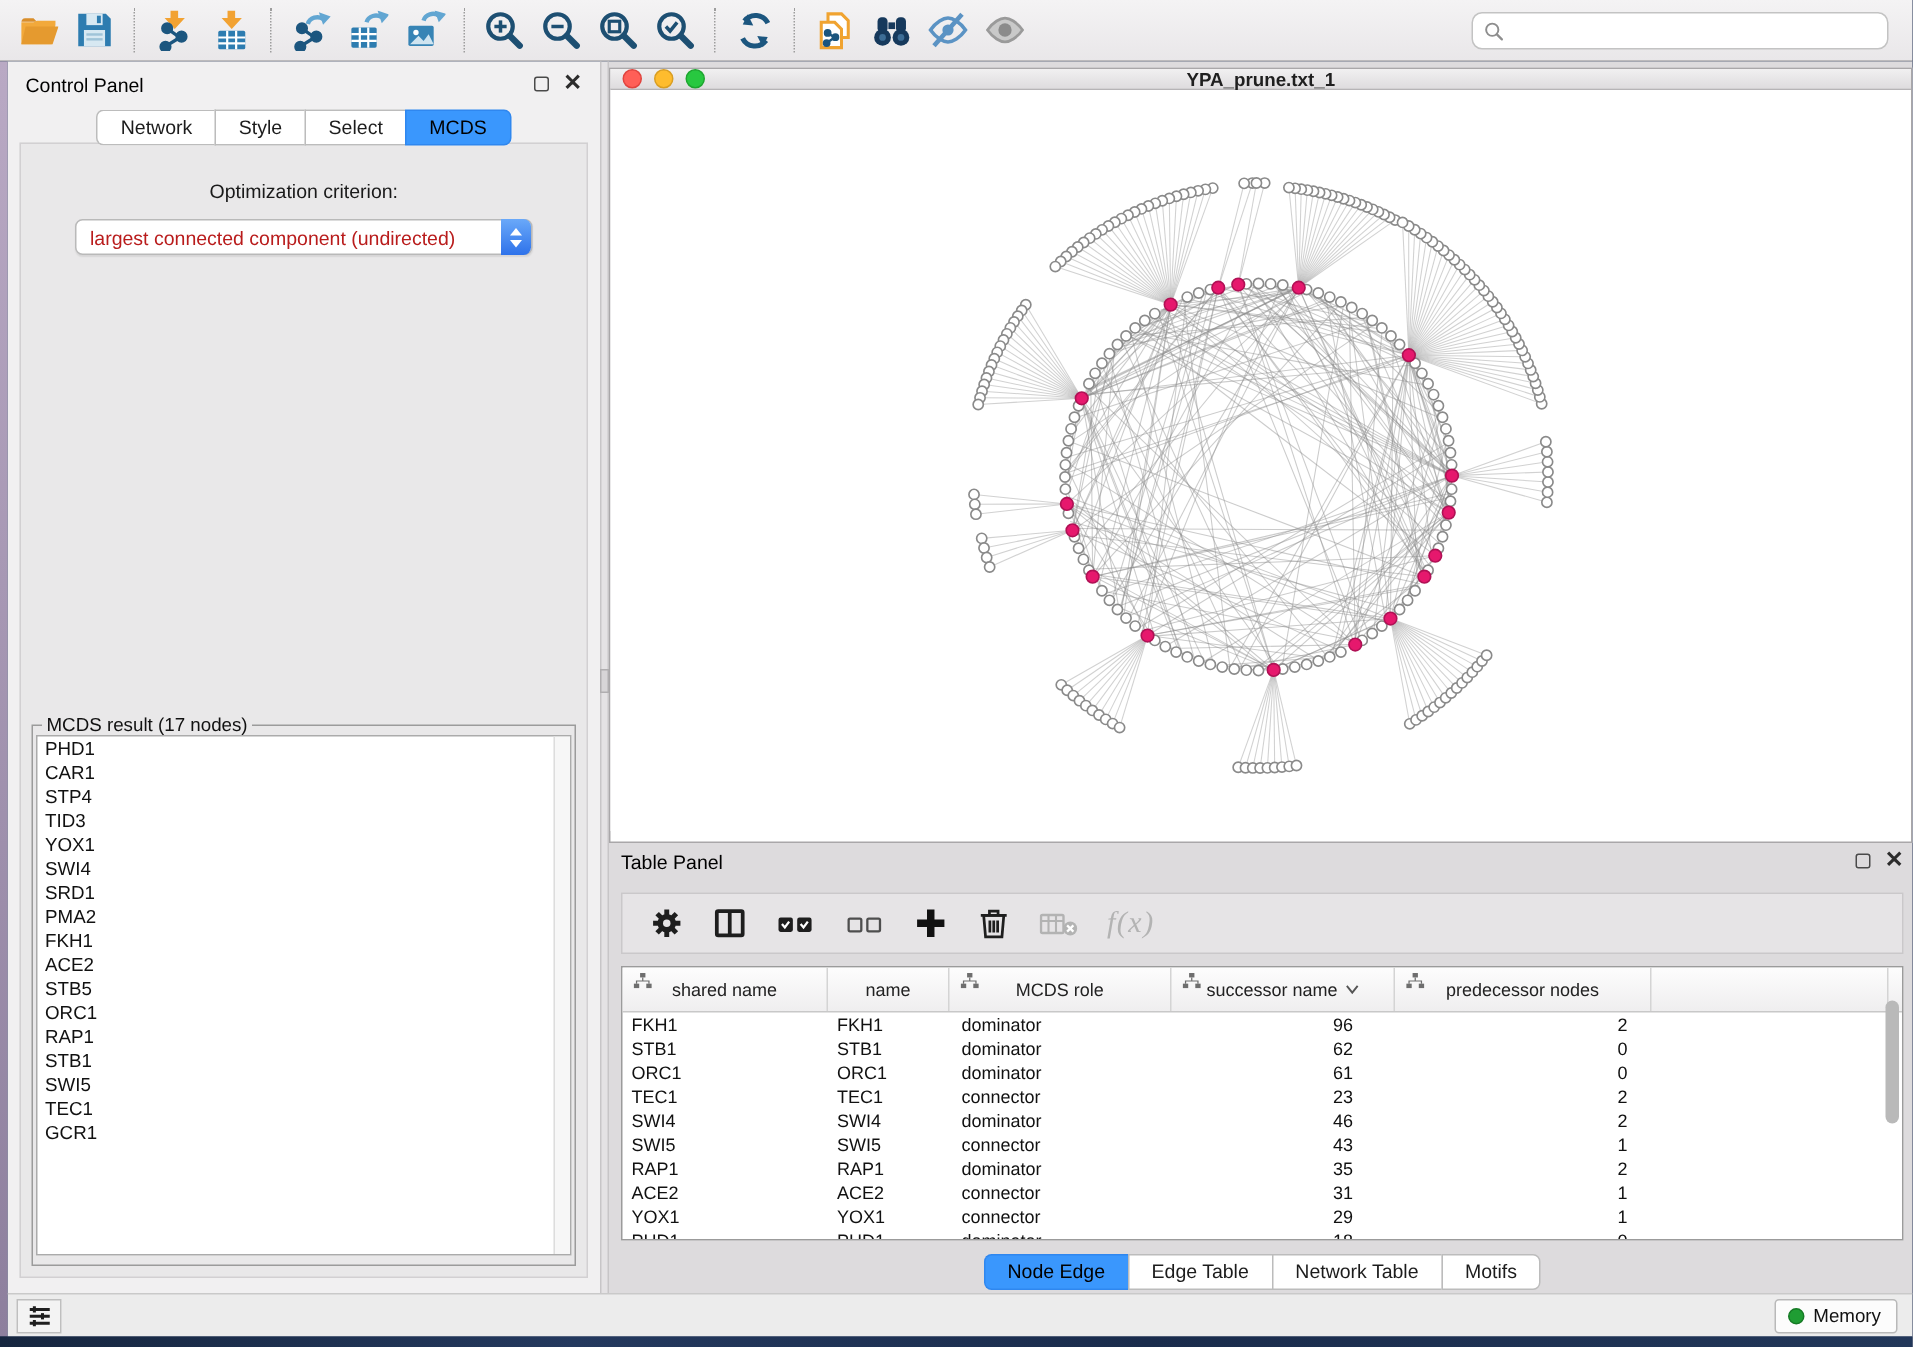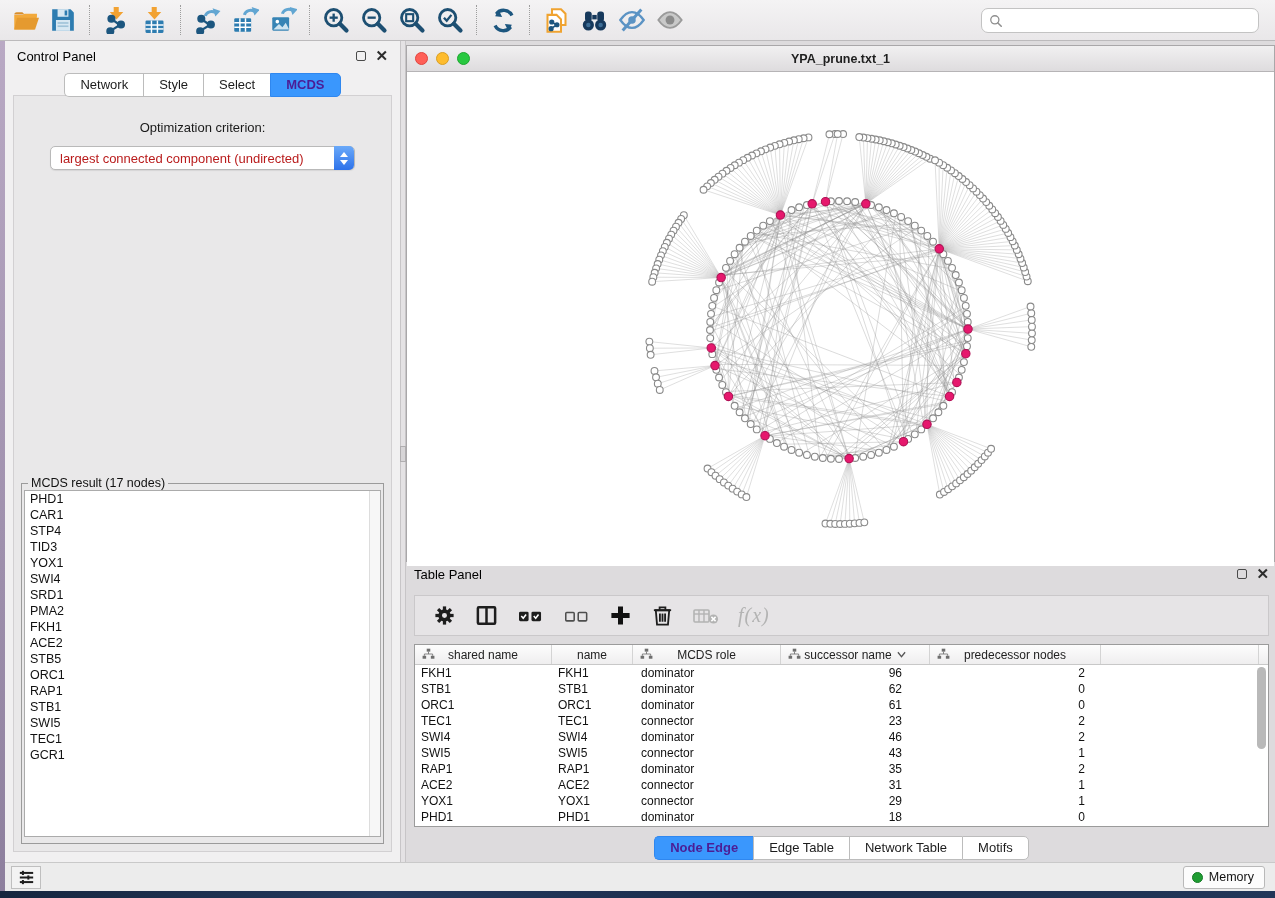--- a/index.html
+++ b/index.html
@@ -32,21 +32,21 @@
   .panel-title { font-size:13px; color:#000000; }
   .panel-winbtns { margin-left:auto; display:flex; align-items:center; gap:9px; }
   .float-box { width:10px; height:10px; border:1.5px solid #4a4a4a; border-radius:2px; }
   .close-x { font-size:15px; font-weight:bold; color:#2c2c2c; line-height:10px; }
 
   .cp-tabs { display:flex; justify-content:center; margin-top:2px; position:relative; z-index:2; }
   .seg-tab { font-size:13px; color:#1c1c1c; background:#fff; border:1px solid #bcbcbc;
              border-right:none; padding:3px 15px 4px; }
   .seg-tab:first-child { border-radius:5px 0 0 5px; }
   .seg-tab:last-child { border-right:1px solid #bcbcbc; border-radius:0 5px 5px 0; }
-  .seg-tab.active { background:#3a97fd; border-color:#2f87ef; color:#4c1d95;font-weight:bold; }
+  .seg-tab.active { background:#3a97fd; border-color:#2f87ef; color:#000000; }
 
   .cp-body { position:absolute; left:8px; right:8px; top:54px; bottom:10px;
              background:#e9e8e9; border:1px solid #d2d0d2; }
   .opt-label { text-align:center; font-size:13px; color:#1a1a1a; margin-top:24px; }
   .opt-select { margin:11px 36px 0; height:24px; background:#fff; border:1px solid #b9b9b9;
                 border-radius:5px; display:flex; align-items:center; position:relative;
                 box-shadow:0 1px 1px rgba(0,0,0,.08); }
   .opt-select .sel-text { font-size:13px; color:#b91c1c; padding-left:9px; }
   .sel-stepper { position:absolute; right:0; top:-1px; bottom:-1px; width:20px;
                  background:linear-gradient(#6aa9f9,#2e72ea); border-radius:0 5px 5px 0;
@@ -75,21 +75,21 @@
               background:#e4e2e4; border-left:1px solid #c7c5c7; border-right:1px solid #c7c5c7; }
   .splitter-handle { position:absolute; left:-1px; top:405px; width:6px; height:16px;
                      background:#d7d5d7; border:1px solid #b0aeb0; }
 
   
   .right-region { position:absolute; left:406px; top:41px; width:869px; height:821px;
                   background:#dddbdd; }
 
   .network-window { position:absolute; left:0; top:4px; width:869px; height:517px;
                     border:1px solid #a9a7a9; background:#fff; }
-  .nw-titlebar { height:26px; background:linear-gradient(#f1f0f1,#dedcde);
+  .nw-titlebar { height:14px; background:linear-gradient(#f1f0f1,#dedcde);
                  border-bottom:1px solid #b6b4b6; position:relative;
                  display:flex; align-items:center; }
   .traffic { display:flex; gap:8px; margin-left:8px; }
   .tl { width:13px; height:13px; border-radius:50%; }
   .tl.red { background:#ff5f57; border:1px solid #e0443e; }
   .tl.yellow { background:#febc2e; border:1px solid #d99e22; }
   .tl.green { background:#28c840; border:1px solid #1da62f; }
   .nw-title { position:absolute; left:0; right:0; text-align:center; font-size:12.5px;
               color:#1f1f1f; font-weight:bold; }
   .nw-canvas { width:867px; height:494px; display:block; background:#fff; }
@@ -98,21 +98,21 @@
   .table-panel { position:absolute; left:8px; right:6px; top:521px; height:300px; }
   .tp-header { height:24px; display:flex; align-items:center; }
   .tp-toolbar { margin-top:9px; height:41px; background:#e6e4e6; border:1px solid #cac8ca;
                 display:flex; align-items:center; gap:19px; padding-left:18px; }
   .tp-toolbar .ticon { display:flex; align-items:center; justify-content:center; }
   .fx-label { font-family:"Liberation Serif",serif; font-style:italic; font-size:20px;
               color:#b3b3b3; letter-spacing:1px; }
 
   .data-table { margin-top:8px; height:183px; background:#fff; border:1px solid #9b9b9b;
                 position:relative; overflow:hidden; }
-  .dt-headrow { display:flex; height:20px; background:linear-gradient(#fdfdfd,#efeeef);
+  .dt-headrow { display:flex; height:30px; background:linear-gradient(#fdfdfd,#efeeef);
                 border-bottom:1px solid #c8c8c8; }
   .dt-hcell { display:flex; align-items:center; justify-content:center; gap:5px;
               border-right:1px solid #d4d4d4; font-size:12px; color:#222; position:relative; }
   .dt-hcell .tree { margin-right:2px; position:absolute; left:7px; top:3px; }
   .dt-row { display:flex; height:16px; }
   .dt-cell { font-size:12px; color:#111; line-height:16px; white-space:nowrap; overflow:hidden; }
   .dt-scroll { position:absolute; right:2px; top:22px; width:9px; height:155px; }
   .dt-thumb { position:absolute; top:0; left:0; width:9px; height:82px; background:#b9b9b9;
               border-radius:5px; }
 

